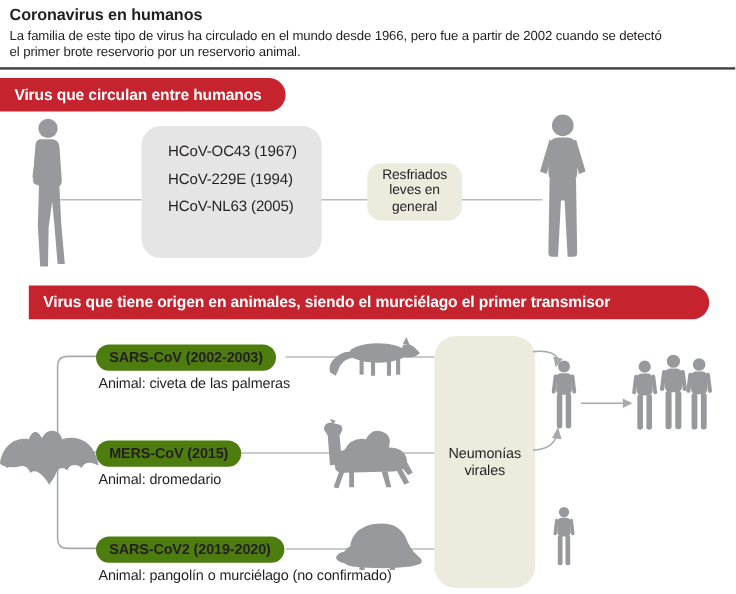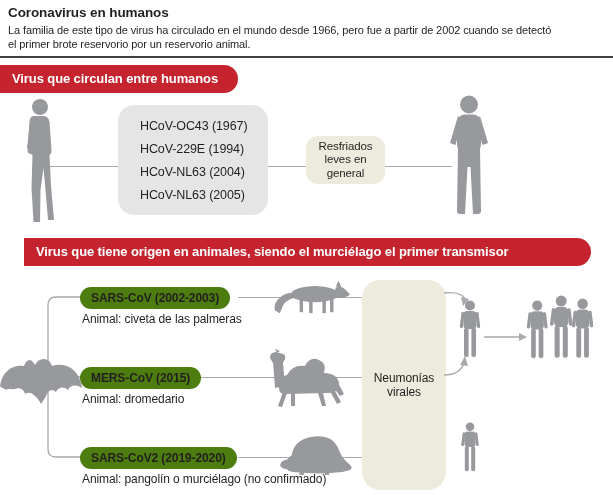--- a/index.html
+++ b/index.html
@@ -60,21 +60,20 @@
   </div>
   <div class="abs divider"></div>
 
   <div class="abs banner banner1">Virus que circulan entre humanos</div>
 
   <div class="abs hline" style="left:40px;top:166px;width:412px;"></div>
 
   <div class="abs virus-box">
     <div>HCoV-OC43 (1967)</div>
     <div>HCoV-229E (1994)</div>
-    <div>HCoV-NL63 (2004)</div>
     <div>HCoV-NL63 (2005)</div>
   </div>
 
   <div class="abs outcome-box resfriados">
     <span>Resfriados leves en general</span>
   </div>
 
   <div class="abs sil" style="left:18px;top:98px;width:44px;height:128px;">
     <svg viewBox="0 0 44 128">
       <circle cx="22" cy="9" r="8"></circle>

